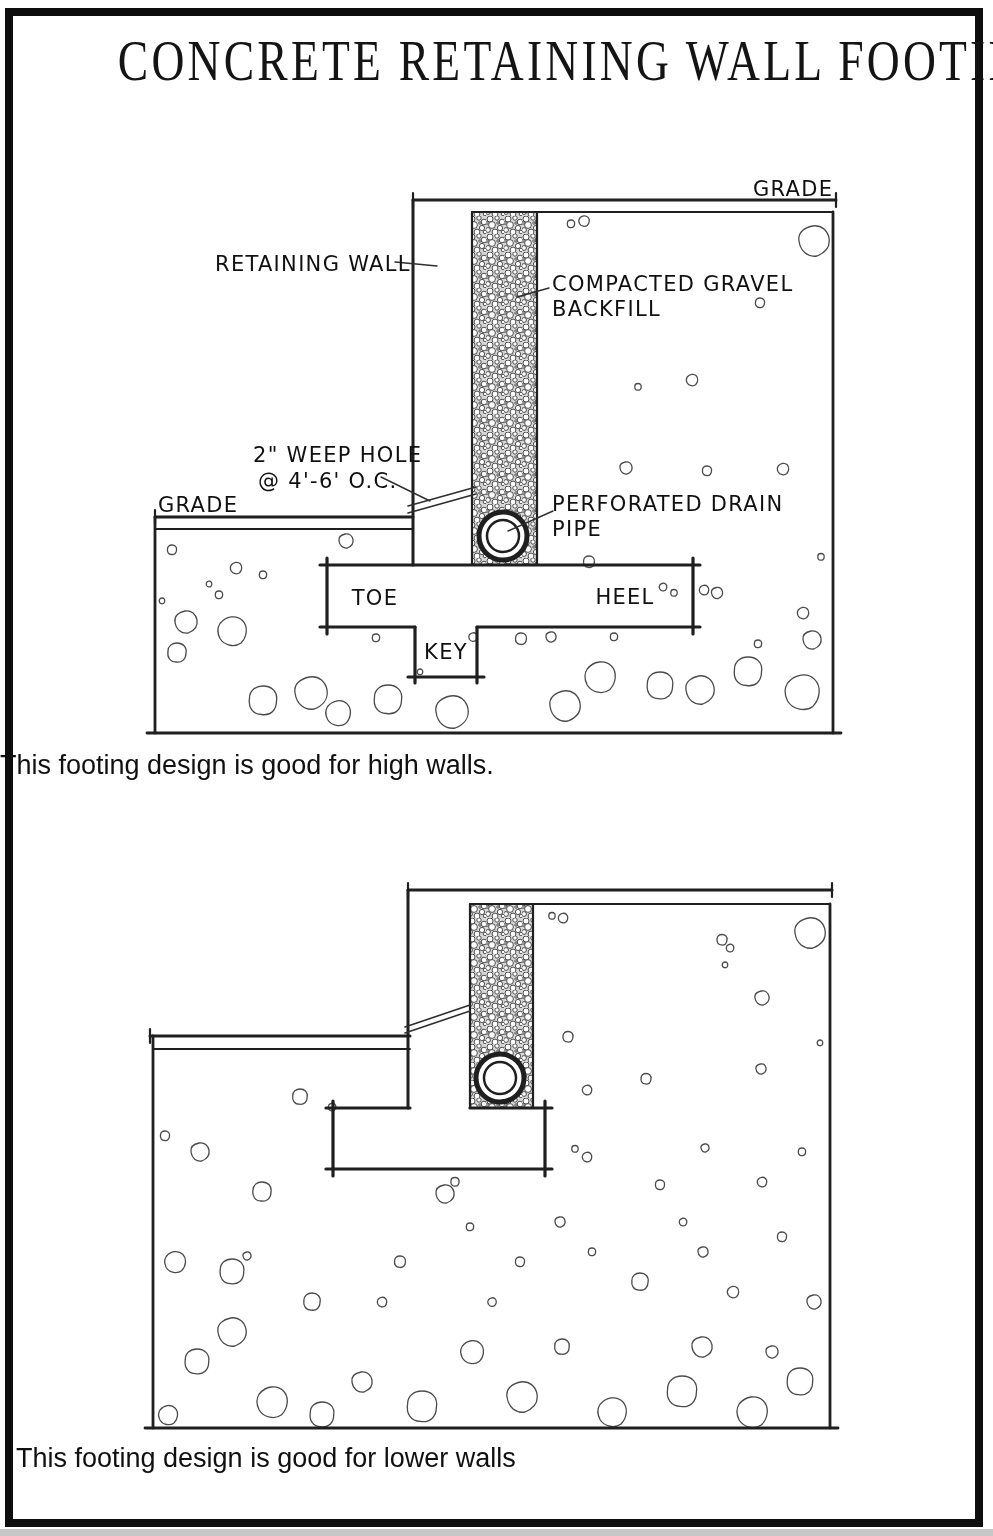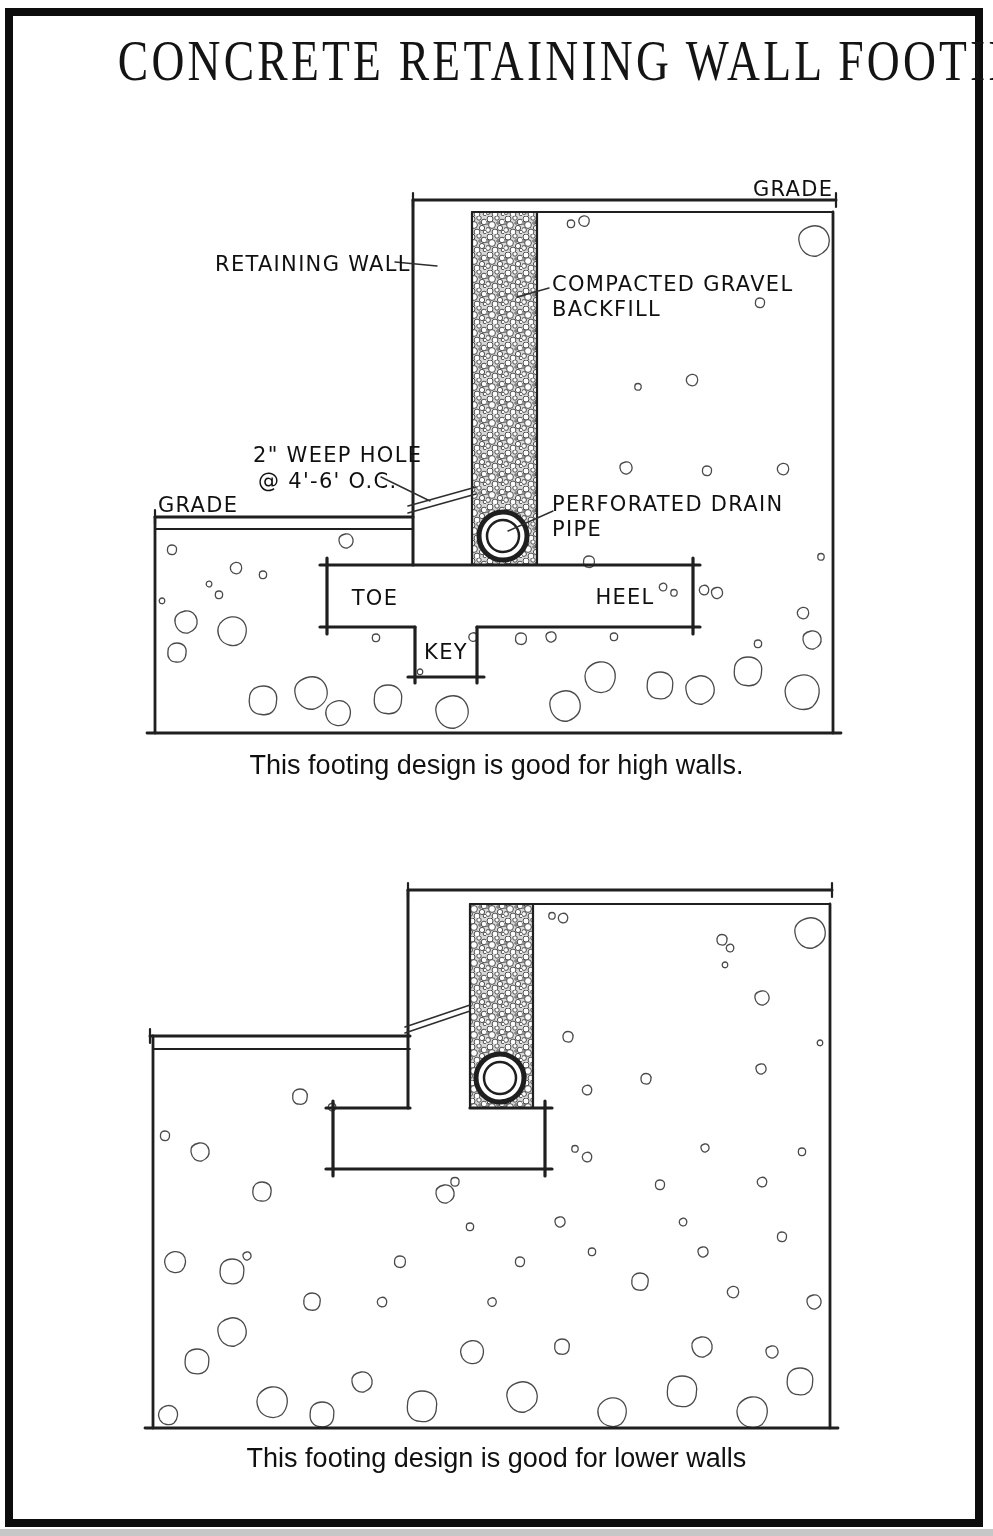--- a/index.html
+++ b/index.html
@@ -4,24 +4,24 @@
 <style>
   html,body{margin:0;padding:0;background:#f4f3f1;}
   #page{position:relative;width:993px;height:1536px;background:#ffffff;overflow:hidden;
         font-family:"Liberation Sans",sans-serif;}
   #frame{position:absolute;left:5px;top:8px;width:962px;height:1503px;
          border:8px solid #0d0d0d;pointer-events:none;}
   #title{position:absolute;top:28px;left:0;right:0;text-align:center;}
   #title .t-inner{display:inline-block;transform:scaleX(0.8);transform-origin:center;
          font-family:"Liberation Serif",serif;font-weight:500;font-size:57px;
          letter-spacing:4px;color:#141414;white-space:nowrap;}
-  .caption{position:absolute;left:0;right:0;text-align:center;
+  .caption{position:absolute;left:0;right:0;text-align:left;
            font-family:"Liberation Sans",sans-serif;font-size:27px;color:#101010;}
   #caption-top{top:750px;}
-  #caption-bottom{top:1443px;}
+  #caption-bottom{top:1443px;margin-left:16px;}
   svg{position:absolute;left:0;top:0;}
   .arch{font-family:"DejaVu Sans",sans-serif;font-size:21px;letter-spacing:1.3px;fill:#101010;}
   .arch-mid{text-anchor:middle;}
   .ln{stroke:#1f1f1f;fill:none;stroke-linecap:round;}
   .w3{stroke-width:3px;}
   .w32{stroke-width:3.2px;}
   .w28{stroke-width:2.8px;}
   .w22{stroke-width:2.2px;}
   .w18{stroke-width:1.8px;}
   .w16{stroke-width:1.6px;stroke:#2e2e2e;}

